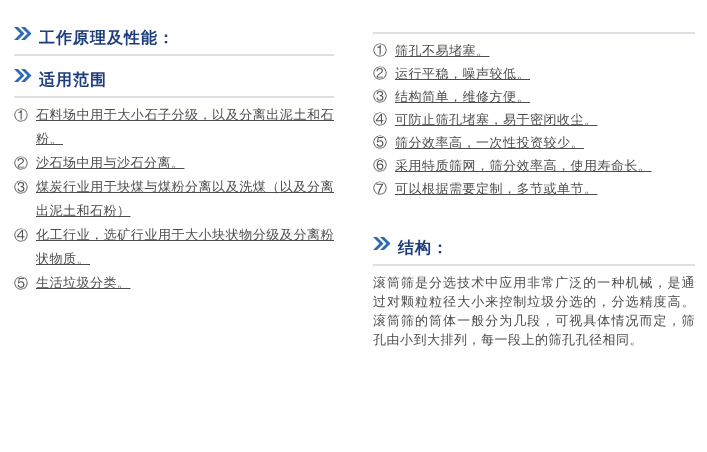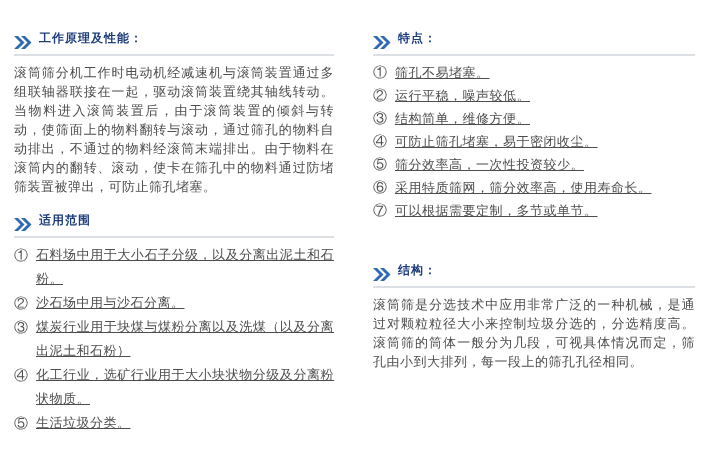--- a/index.html
+++ b/index.html
@@ -17,24 +17,24 @@
     display: flex;
     box-sizing: border-box;
     padding: 27px 12px 0 14px;
     gap: 39px;
   }
   .col-left  { width: 320px; flex: 0 0 320px; }
   .col-right { width: 322px; flex: 0 0 322px; }
 
   .sec-head {
     display: flex;
-    align-items: flex-end;
+    align-items: flex-start;
     gap: 7px;
     margin: 0;
-    font-size: 12px;
+    font-size: 16px;
     line-height: 22px;
     font-weight: bold;
     letter-spacing: 1px;
     color: #1e3d7c;
   }
   .chevron-icon {
     display: inline-flex;
     color: #2d6ab1;
     flex: 0 0 auto;
   }
@@ -89,21 +89,20 @@
       <h2 class="sec-head">
         <span class="chevron-icon">
           <svg width="18" height="13" viewBox="0 0 18 13" aria-hidden="true">
             <polygon points="0,0 4,0 10.5,6.5 4,13 0,13 6.5,6.5" fill="currentColor"></polygon>
             <polygon points="7,0 11,0 17.5,6.5 11,13 7,13 13.5,6.5" fill="currentColor"></polygon>
           </svg>
         </span>
         <span>工作原理及性能：</span>
       </h2>
       <div class="divider"></div>
-      <p class="sec-body">滚筒筛分机工作时电动机经减速机与滚筒装置通过多组联轴器联接在一起，驱动滚筒装置绕其轴线转动。当物料进入滚筒装置后，由于滚筒装置的倾斜与转动，使筛面上的物料翻转与滚动，通过筛孔的物料自动排出，不通过的物料经滚筒末端排出。由于物料在滚筒内的翻转、滚动，使卡在筛孔中的物料通过防堵筛装置被弹出，可防止筛孔堵塞。</p>
     </section>
 
     <section class="sec-scope">
       <h2 class="sec-head">
         <span class="chevron-icon">
           <svg width="18" height="13" viewBox="0 0 18 13" aria-hidden="true">
             <polygon points="0,0 4,0 10.5,6.5 4,13 0,13 6.5,6.5" fill="currentColor"></polygon>
             <polygon points="7,0 11,0 17.5,6.5 11,13 7,13 13.5,6.5" fill="currentColor"></polygon>
           </svg>
         </span>
@@ -132,29 +131,20 @@
           <span class="li-text">生活垃圾分类。</span>
         </li>
       </ul>
     </section>
 
   </div>
 
   <div class="col-right">
 
     <section class="sec-features">
-      <h2 class="sec-head">
-        <span class="chevron-icon">
-          <svg width="18" height="13" viewBox="0 0 18 13" aria-hidden="true">
-            <polygon points="0,0 4,0 10.5,6.5 4,13 0,13 6.5,6.5" fill="currentColor"></polygon>
-            <polygon points="7,0 11,0 17.5,6.5 11,13 7,13 13.5,6.5" fill="currentColor"></polygon>
-          </svg>
-        </span>
-        <span>特点：</span>
-      </h2>
       <div class="divider"></div>
       <ul class="sec-list">
         <li>
           <span class="li-num">①</span>
           <span class="li-text">筛孔不易堵塞。</span>
         </li>
         <li>
           <span class="li-num">②</span>
           <span class="li-text">运行平稳，噪声较低。</span>
         </li>

